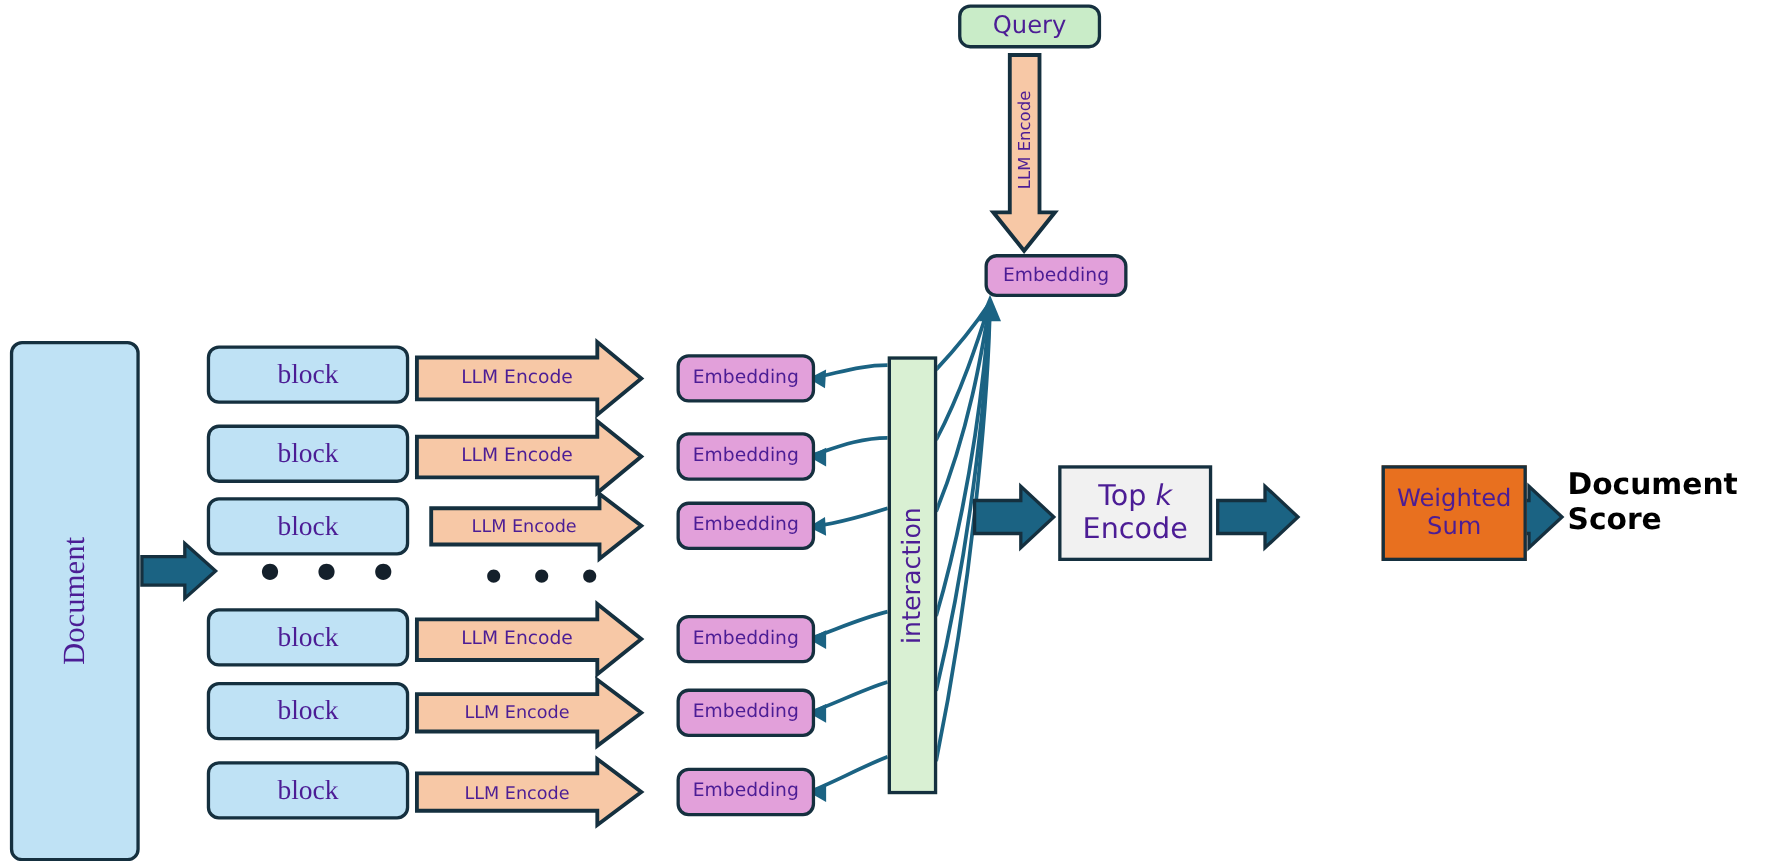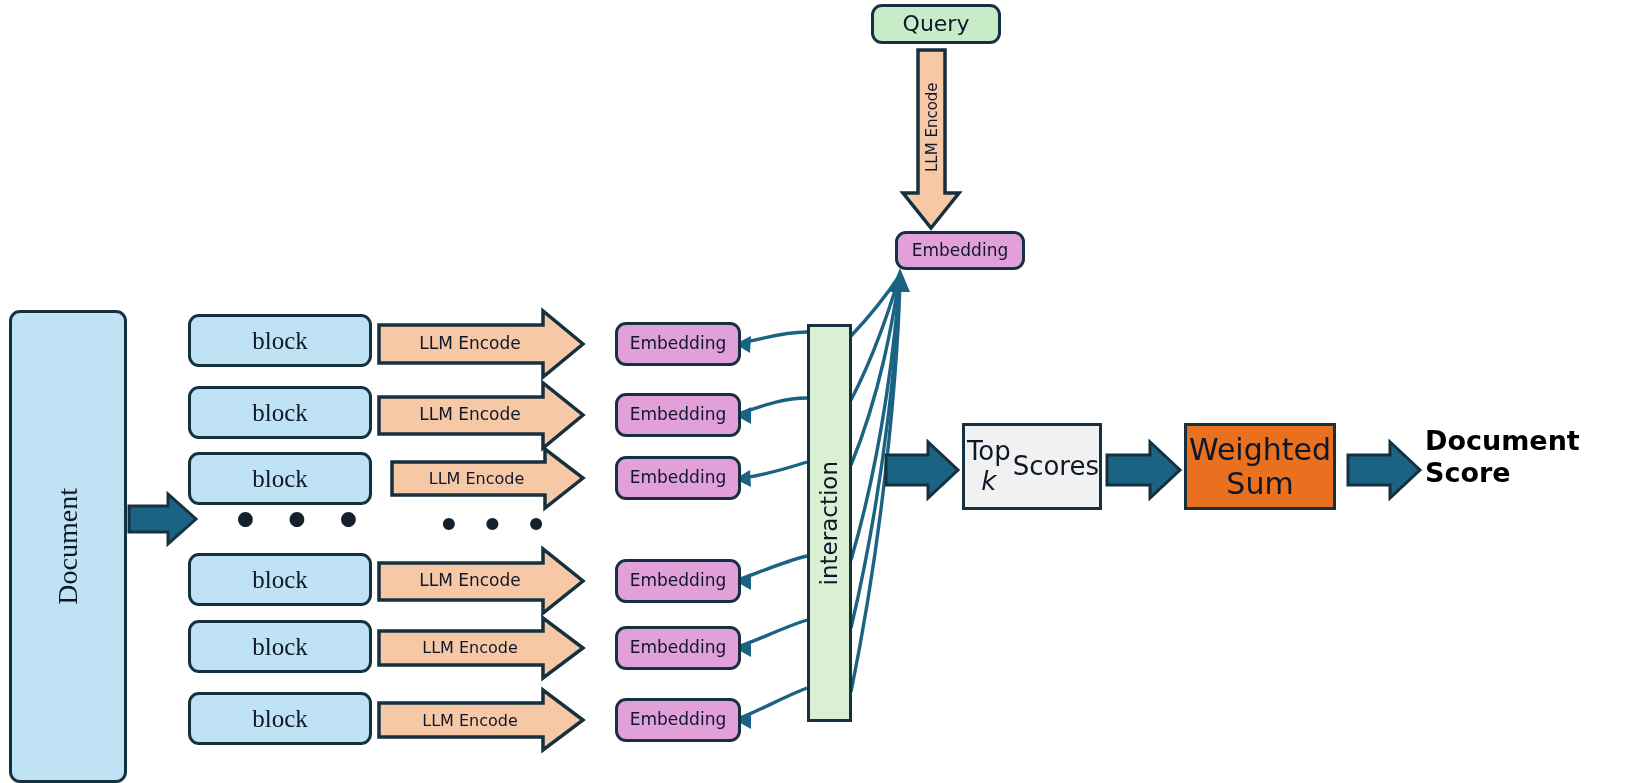--- a/index.html
+++ b/index.html
@@ -8,21 +8,21 @@
     width:1628px;height:783px;overflow:hidden;position:relative;
   }
   #stage{position:relative;width:1628px;height:783px;background:#fff;}
 
   
   .node{
     position:absolute;
     box-sizing:border-box;
     display:flex;align-items:center;justify-content:center;
     text-align:center;
-    color:#0f172a;
+    color:#4c1d95;
     line-height:1.12;
     white-space:pre-line;
   }
   .rounded{border-radius:11px;}
   .sq{border-radius:0;}
 
   .stroke{border:3px solid #15303f;}
 
   .fill-blue{background:#bfe2f5;font-family:Liberation Serif, serif;}
   .fill-green{background:#c9ecc8;}
@@ -197,26 +197,26 @@
     <span>Embedding</span>
   </div>
   <div class="node rounded stroke fill-magenta" style="left:591px;top:698px;width:126px;height:44px;font-size:17px;">
     <span>Embedding</span>
   </div>
 
   <div class="node sq stroke fill-green-pale" style="left:807px;top:324px;width:45px;height:398px;font-size:23px;">
     <span class="vtext">interaction</span>
   </div>
 
-  <div class="node sq stroke fill-gray" style="left:962px;top:423px;width:140px;height:87px;font-size:26px;flex-direction:row;">
+  <div class="node sq stroke fill-gray" style="left:962px;top:423px;width:140px;height:87px;font-size:26px;flex-direction:column;">
     <span><span>Top </span><i>k</i></span>
-    <span>Scores</span>
-  </div>
-
-  <div class="node sq stroke fill-orange" style="left:1184px;top:423px;width:152px;height:87px;font-size:30px;">
+    <span>Encode</span>
+  </div>
+
+  <div class="node sq stroke fill-orange" style="left:1256px;top:423px;width:132px;height:87px;font-size:22px;">
     <span>Weighted
 Sum</span>
   </div>
 
   <div class="plain-label" style="left:1425px;top:425px;width:200px;font-size:27px;">Document
 Score</div>
 
 </div>
 
 </body></html>

